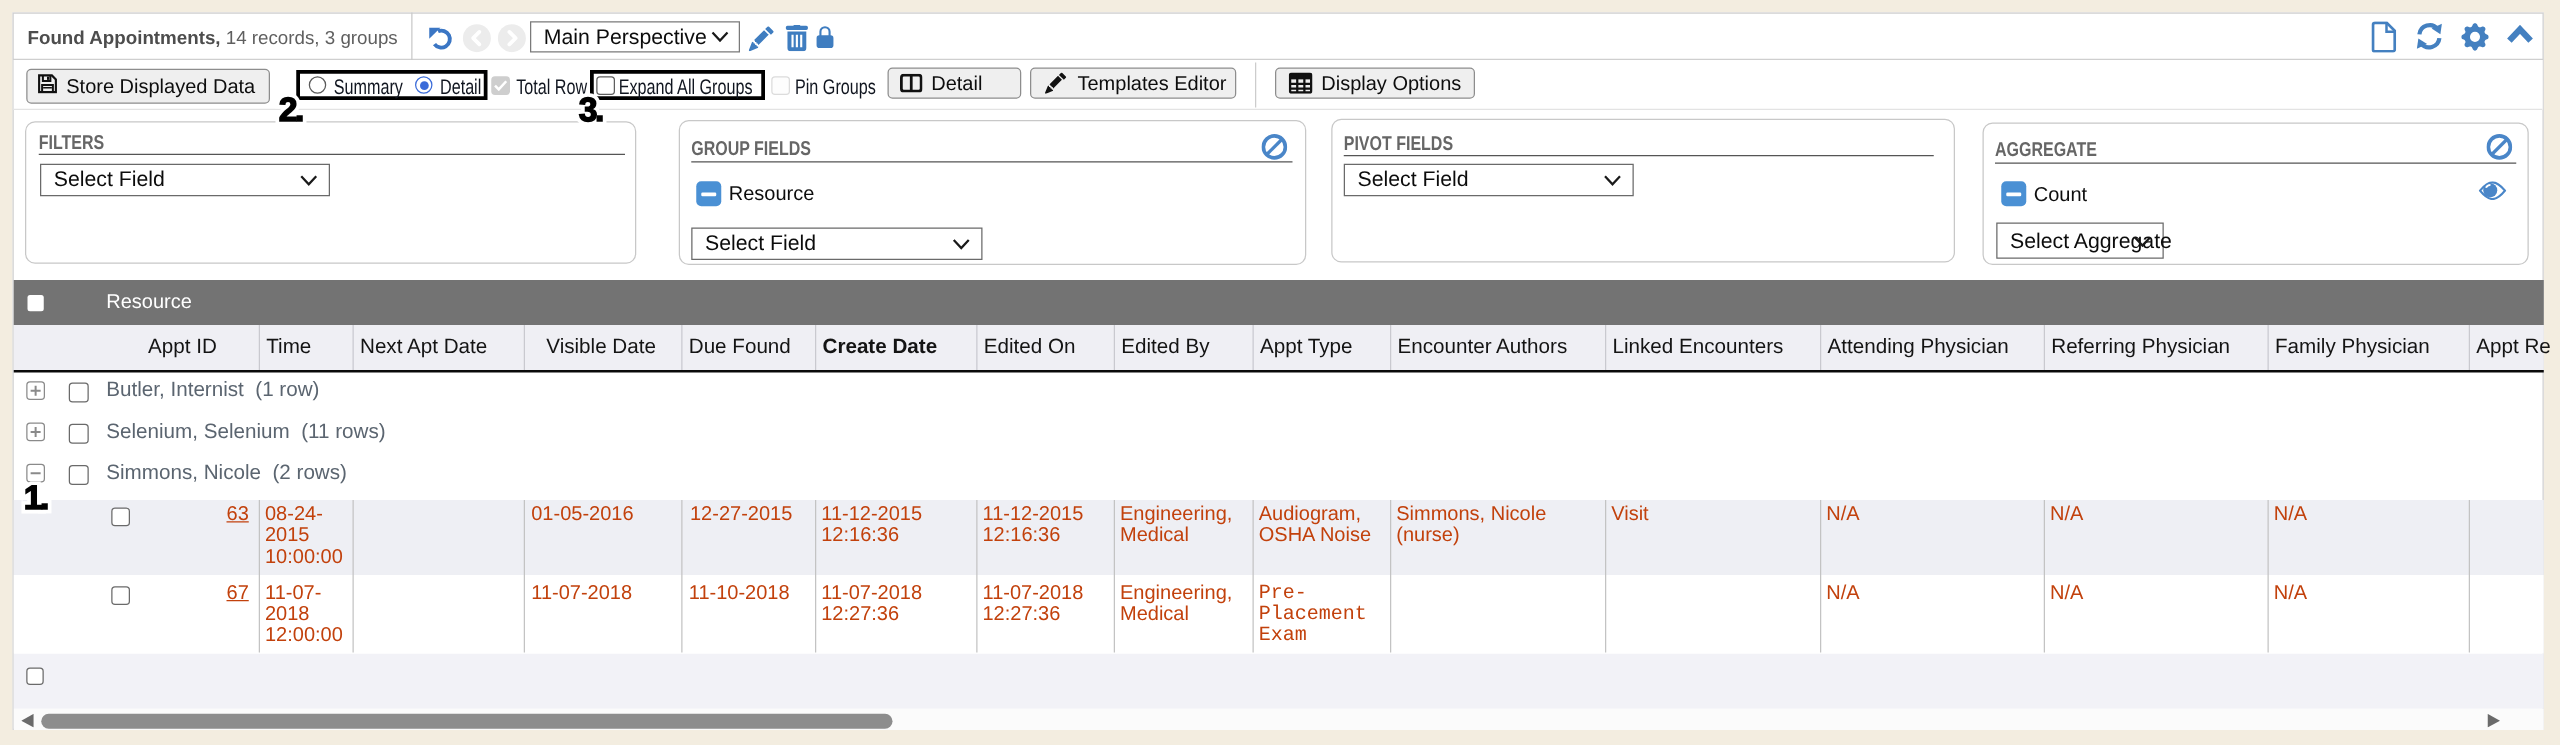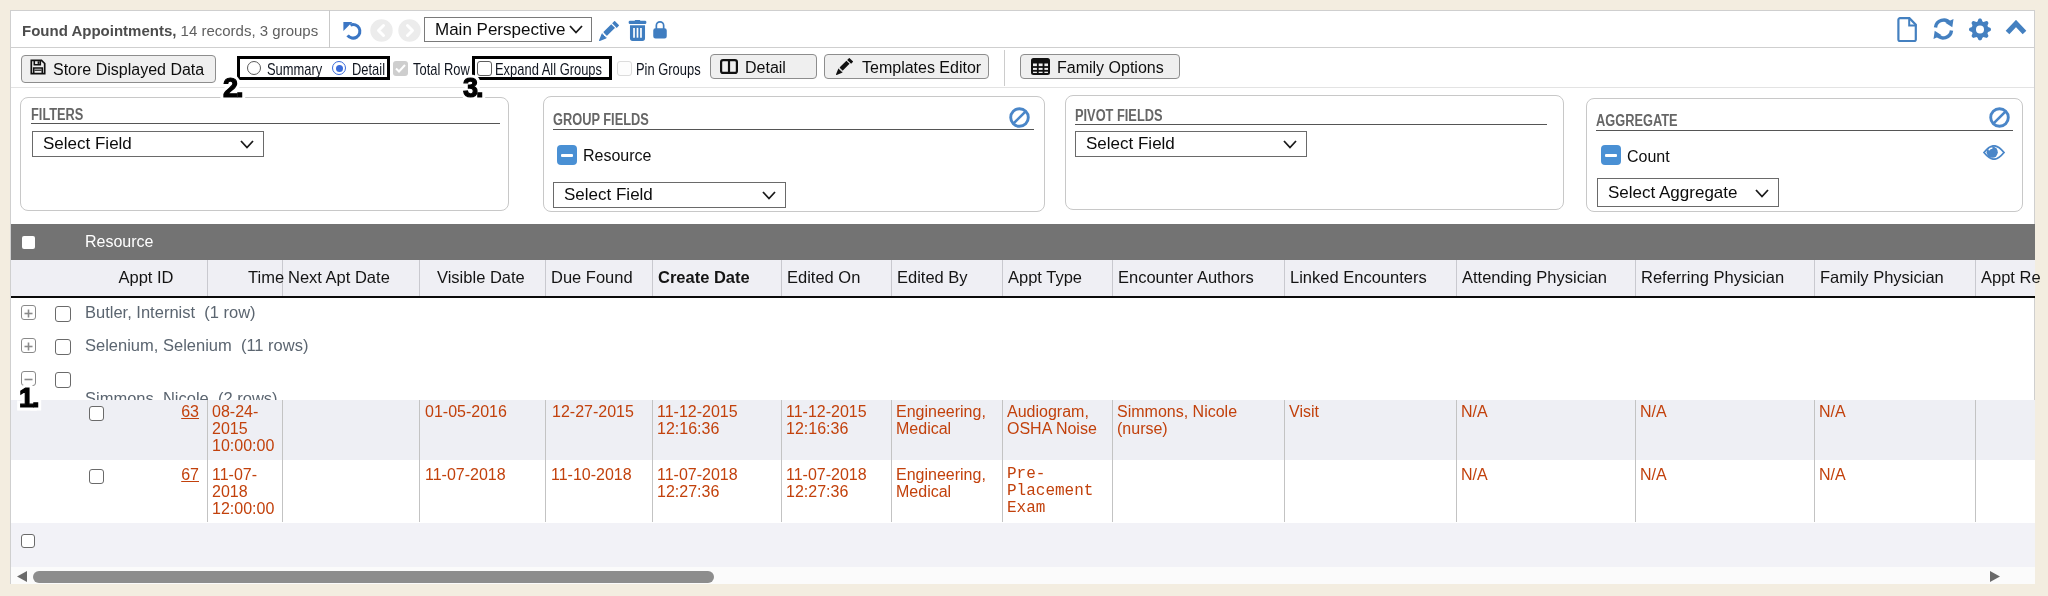--- a/index.html
+++ b/index.html
@@ -128,21 +128,21 @@
 <div class="abs" style="left:1004px;top:50px;width:1px;height:36px;background:#cccccc;"></div>
 <div class="abs btn" style="left:1020px;top:54px;width:160px;height:25px;"></div>
 <svg class="abs" style="left:1031px;top:58px" width="19" height="17" viewBox="0 0 19 17">
     <rect x="1" y="1" width="17" height="15" rx="1.5" fill="none" stroke="#111" stroke-width="2"></rect>
     <rect x="1" y="1" width="17" height="4.5" fill="#111"></rect>
     <line x1="1" y1="9" x2="18" y2="9" stroke="#111" stroke-width="1.8"></line>
     <line x1="1" y1="12.8" x2="18" y2="12.8" stroke="#111" stroke-width="1.8"></line>
     <line x1="6.8" y1="1" x2="6.8" y2="16" stroke="#111" stroke-width="1.8"></line>
     <line x1="12.5" y1="1" x2="12.5" y2="16" stroke="#111" stroke-width="1.8"></line>
   </svg>
-<div class="abs blbl" style="left:1057px;top:59px;">Family Options</div>
+<div class="abs blbl" style="left:1057px;top:59px;">Display Options</div>
 
 <div class="abs panel" style="left:20px;top:97px;width:489px;height:114px;"></div>
 <div class="abs ptitle" style="left:31px;top:106px;">FILTERS</div>
 <div class="abs pline" style="left:31px;top:123px;width:469px;"></div>
 <div class="abs sel" style="left:32px;top:131px;width:232px;height:26px;line-height:24px;padding-left:10px;">Select Field<svg class="abs" style="right:9px;top:8px" width="14" height="9" viewBox="0 0 14 9">
       <polyline points="1,1 7,7.5 13,1" fill="none" stroke="#1a1a1a" stroke-width="1.8"></polyline>
     </svg></div>
 
 <div class="abs panel" style="left:543px;top:96px;width:502px;height:116px;"></div>
 <div class="abs ptitle" style="left:553px;top:111px;">GROUP FIELDS</div>
@@ -171,21 +171,21 @@
     <circle cx="10.5" cy="10.5" r="8.8" fill="none" stroke="#4a86c8" stroke-width="2.9"></circle>
     <line x1="4.6" y1="16.4" x2="16.4" y2="4.6" stroke="#4a86c8" stroke-width="2.6"></line>
   </svg>
 <div class="abs chip" style="left:1601px;top:145px;"></div>
 <div class="abs blbl" style="left:1627px;top:148px;">Count</div>
 <svg class="abs" style="left:1983px;top:145px" width="22" height="15" viewBox="0 0 22 15">
     <path d="M1 7.5 Q 6.5 0.8 11 0.8 Q 15.5 0.8 21 7.5 Q 15.5 14.2 11 14.2 Q 6.5 14.2 1 7.5 Z" fill="none" stroke="#4a86c8" stroke-width="1.8"></path>
     <circle cx="9.2" cy="7.2" r="5.6" fill="#4a86c8"></circle>
     <path d="M5.8 5.2 A 4 3.4 0 0 1 9.4 2.9" fill="none" stroke="#fff" stroke-width="1.5"></path>
   </svg>
-<div class="abs sel" style="left:1597px;top:178px;width:182px;height:29px;line-height:27px;padding-left:10px;">Select Aggregate<svg class="abs" style="right:9px;top:10px" width="14" height="9" viewBox="0 0 14 9">
+<div class="abs sel" style="left:1597px;top:178px;width:134px;height:29px;line-height:27px;padding-left:10px;">Select Aggregate<svg class="abs" style="right:9px;top:10px" width="14" height="9" viewBox="0 0 14 9">
       <polyline points="1,1 7,7.5 13,1" fill="none" stroke="#1a1a1a" stroke-width="1.8"></polyline>
     </svg></div>
 
 <div class="abs band"></div>
 <div class="abs" style="left:21.5px;top:236px;width:13px;height:13px;background:#fff;border-radius:2px;"></div>
 <div class="abs" style="left:85px;top:233px;font-size:16px;color:#fff;">Resource</div>
 <div class="abs hdr"></div>
 <div class="abs" style="left:207px;top:260px;width:1px;height:35.5px;background:#c9c9cf;"></div>
 <div class="abs" style="left:206px;top:295.5px;width:2.5px;height:2.2px;background:#fff;"></div>
 <div class="abs" style="left:282px;top:260px;width:1px;height:35.5px;background:#c9c9cf;"></div>
@@ -208,21 +208,21 @@
 <div class="abs" style="left:1283px;top:295.5px;width:2.5px;height:2.2px;background:#fff;"></div>
 <div class="abs" style="left:1456px;top:260px;width:1px;height:35.5px;background:#c9c9cf;"></div>
 <div class="abs" style="left:1455px;top:295.5px;width:2.5px;height:2.2px;background:#fff;"></div>
 <div class="abs" style="left:1635px;top:260px;width:1px;height:35.5px;background:#c9c9cf;"></div>
 <div class="abs" style="left:1634px;top:295.5px;width:2.5px;height:2.2px;background:#fff;"></div>
 <div class="abs" style="left:1814px;top:260px;width:1px;height:35.5px;background:#c9c9cf;"></div>
 <div class="abs" style="left:1813px;top:295.5px;width:2.5px;height:2.2px;background:#fff;"></div>
 <div class="abs" style="left:1975px;top:260px;width:1px;height:35.5px;background:#c9c9cf;"></div>
 <div class="abs" style="left:1974px;top:295.5px;width:2.5px;height:2.2px;background:#fff;"></div>
 <div class="abs hcell" style="left:85px;width:122px;text-align:center;">Appt ID</div>
-<div class="abs hcell" style="left:213px;margin-left:35px;">Time</div>
+<div class="abs hcell" style="left:213px;">Time</div>
 <div class="abs hcell" style="left:288px;">Next Apt Date</div>
 <div class="abs hcell" style="left:425px;margin-left:12px;">Visible Date</div>
 <div class="abs hcell" style="left:551px;">Due Found</div>
 <div class="abs hcell" style="left:658px;font-weight:bold;">Create Date</div>
 <div class="abs hcell" style="left:787px;">Edited On</div>
 <div class="abs hcell" style="left:897px;">Edited By</div>
 <div class="abs hcell" style="left:1008px;">Appt Type</div>
 <div class="abs hcell" style="left:1118px;">Encounter Authors</div>
 <div class="abs hcell" style="left:1290px;">Linked Encounters</div>
 <div class="abs hcell" style="left:1462px;">Attending Physician</div>
@@ -240,21 +240,21 @@
 <div class="abs exp" style="left:21px;top:338px;"><svg width="13" height="13" viewBox="0 0 13 13">
       <line x1="2.5" y1="6.5" x2="10.5" y2="6.5" stroke="#8a8a8a" stroke-width="1.6"></line>
       <line x1="6.5" y1="2.5" x2="6.5" y2="10.5" stroke="#8a8a8a" stroke-width="1.6"></line>
     </svg></div>
 <div class="abs gcb" style="left:55px;top:339px;"></div>
 <div class="abs grouprow" style="left:85px;top:336px;">Selenium, Selenium&nbsp; (11 rows)</div>
 <div class="abs exp" style="left:21px;top:371px;"><svg width="13" height="13" viewBox="0 0 13 13">
       <line x1="2.5" y1="6.5" x2="10.5" y2="6.5" stroke="#8a8a8a" stroke-width="1.6"></line>
     </svg></div>
 <div class="abs gcb" style="left:55px;top:372px;"></div>
-<div class="abs grouprow" style="left:85px;top:389px;text-decoration:underline;">Simmons, Nicole&nbsp; (2 rows)</div>
+<div class="abs grouprow" style="left:85px;top:369px;">Simmons, Nicole&nbsp; (2 rows)</div>
 
 <div class="abs" style="left:11px;top:400px;width:2024px;height:60px;background:#eeeff4;"></div>
 <div class="abs" style="left:11px;top:460px;width:2024px;height:62.5px;background:#ffffff;"></div>
 <div class="abs" style="left:11px;top:522.5px;width:2024px;height:44.5px;background:#f2f2f7;"></div>
 <div class="abs colsep" style="left:207px;"></div>
 <div class="abs colsep" style="left:282px;"></div>
 <div class="abs colsep" style="left:419px;"></div>
 <div class="abs colsep" style="left:545px;"></div>
 <div class="abs colsep" style="left:652px;"></div>
 <div class="abs colsep" style="left:781px;"></div>

